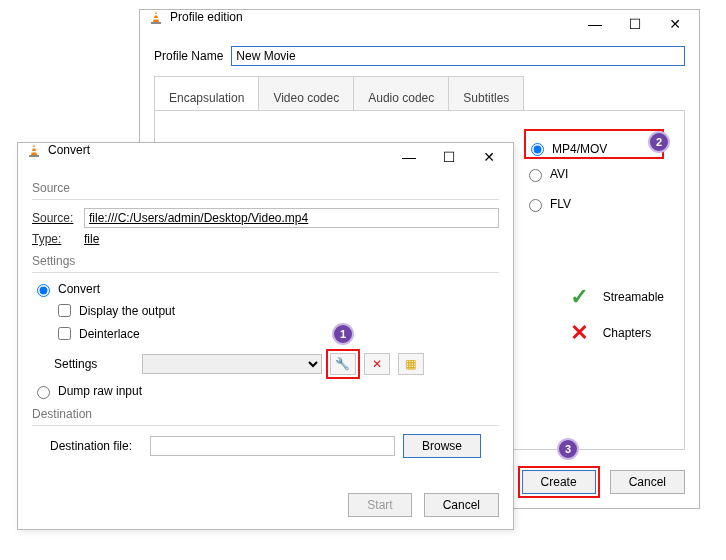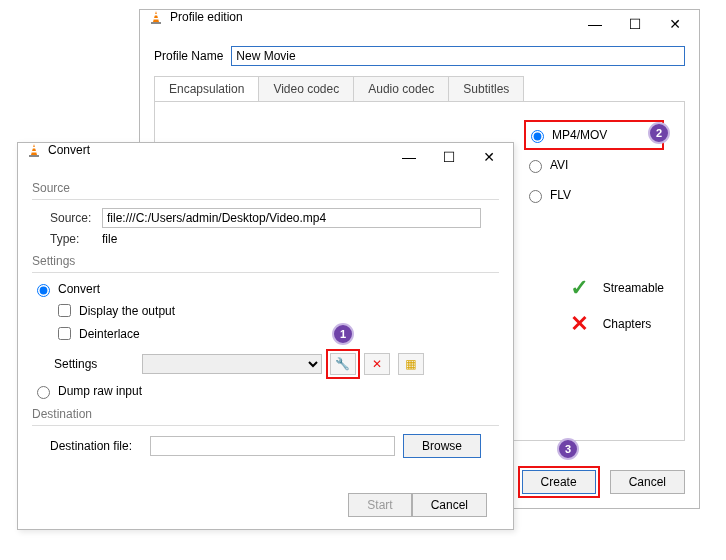--- a/index.html
+++ b/index.html
@@ -11,66 +11,66 @@
     border: 1px solid #b8b8b8; background: #fff;
   }
   .titlebar { display: flex; align-items: flex-start; height: 30px; padding: 0 4px 0 8px; }
   .titlebar .title { flex: 1; padding-left: 6px; }
   .winbtn { width: 40px; height: 28px; display:flex; align-items:center; justify-content:center; font-family: Arial; font-size: 14px; }
   .vlc-cone { width:16px; height:16px; }
   .profile-name-row { display:flex; align-items:center; margin: 6px 14px 10px 14px; }
   .profile-name-row label { margin-right: 8px; color:#000; }
   .profile-name-row input { flex:1; border:1px solid #2f72c6; height:20px; padding:0 4px; outline:none; }
   .tabs { display:flex; margin: 0 14px; }
-  .tab { padding:5px 14px 5px 14px; border:1px solid #cfcfcf; border-bottom:none; background:#fff; margin-right:-1px; color:#444; }
+  .tab { padding:14px 14px 5px 14px; border:1px solid #cfcfcf; border-bottom:none; background:#fff; margin-right:-1px; color:#444; }
   .tab.inactive { background:#f5f5f5; border-top-color:#cfcfcf; }
   .tab.active { background:#fff; position:relative; z-index:2; }
   .tab-pane { border:1px solid #cfcfcf; margin:0 14px 10px 14px; height: 340px; position:relative; }
   
   .opt-col { position:absolute; right:20px; top:18px; width:140px; }
   .opt { display:flex; align-items:center; height:30px; }
   .opt input[type=radio] { margin-right:8px; }
-  .hl-red { border:2px solid #e11; padding:1px 4px 1px 0; }
+  .hl-red { border:2px solid #e11; padding:1px 4px 1px 0;align-items:flex-end; }
   .callout { width:22px; height:22px; border-radius:50%; background:#6f42a8; color:#fff; border:2px solid #c9b7e4; display:inline-flex; align-items:center; justify-content:center; font-size:11px; font-weight:600; }
   .feat-col { position:absolute; right:20px; top:168px; }
   .feat { display:flex; align-items:center; height:36px; }
   .check-ok { color:#3aa23a; font-size:22px; font-weight:bold; margin-right:14px; }
   .check-no { color:#e11; font-size:22px; font-weight:bold; margin-right:14px; }
   .profile-btns { position:absolute; right:14px; bottom:14px; display:flex; gap:14px; align-items:center; }
   .btn { border:1px solid #b0b0b0; background:#f1f1f1; height:24px; padding:0 18px; display:inline-flex; align-items:center; }
   .btn.disabled { color:#9a9a9a; }
   .btn.primary-hl { border:1px solid #2f72c6; outline:2px solid #e11; outline-offset:2px; }
   .c3 { position:absolute; right:120px; bottom:48px; }
 
   
   .win-convert {
     position: absolute; left: 17px; top: 142px; width: 497px; height: 388px;
     border: 1px solid #b8b8b8; background:#fff; z-index:5; box-shadow: 2px 2px 6px rgba(0,0,0,.1);
   }
   .group { margin: 8px 14px 6px 14px; }
   .group .gtitle { color:#777; margin-bottom:4px; }
   .group .gline { border-top:1px solid #dcdcdc; margin-bottom:8px; position:relative; }
-  .src-row { display:flex; align-items:center; margin:4px 18px; }
+  .src-row { display:flex; align-items:center; margin:4px 0;text-decoration:underline; }
   .src-row label { width:52px; color:#333; }
   .src-row input[type=text] { flex:1; border:1px solid #bfbfbf; height:20px; padding:0 4px; }
   .settings-body { margin: 0 14px 4px 14px; }
   .radio-row { display:flex; align-items:center; margin:4px 0; }
   .radio-row input { margin-right:8px; }
   .chk-row { display:flex; align-items:center; margin:4px 0 4px 22px; }
   .chk-row input { margin-right:8px; }
   .profile-row { display:flex; align-items:center; margin:10px 0 8px 22px; gap:8px; }
   .profile-row label { width:80px; }
   .profile-row select { width:180px; border:1px solid #bfbfbf; height:20px; }
   .iconbtn { width:26px; height:22px; border:1px solid #c8c8c8; display:inline-flex; align-items:center; justify-content:center; font-size:13px; background:#f5f5f5; }
   .iconbtn.hl { outline:2px solid #e11; outline-offset:2px; }
   .dest-row { display:flex; align-items:center; margin:4px 18px; }
   .dest-row label { width:100px; }
   .dest-row input { flex:1; border:1px solid #bfbfbf; height:20px; margin-right:8px; }
   .btn.blue { border:1px solid #2f72c6; }
-  .win-convert .bottom-btns { position:absolute; right:26px; bottom:12px; display:flex; gap:0; }
+  .win-convert .bottom-btns { position:absolute; right:14px; bottom:12px; display:flex; gap:12px; }
 </style>
 </head>
 <body>
 
 <div class="win-profile">
   <div class="titlebar">
     <span>
       <svg class="vlc-cone" viewBox="0 0 16 16">
           <polygon points="8,1 11,12 5,12" fill="#f57c00"></polygon>
           <rect x="3" y="12" width="10" height="2" fill="#888"></rect>

